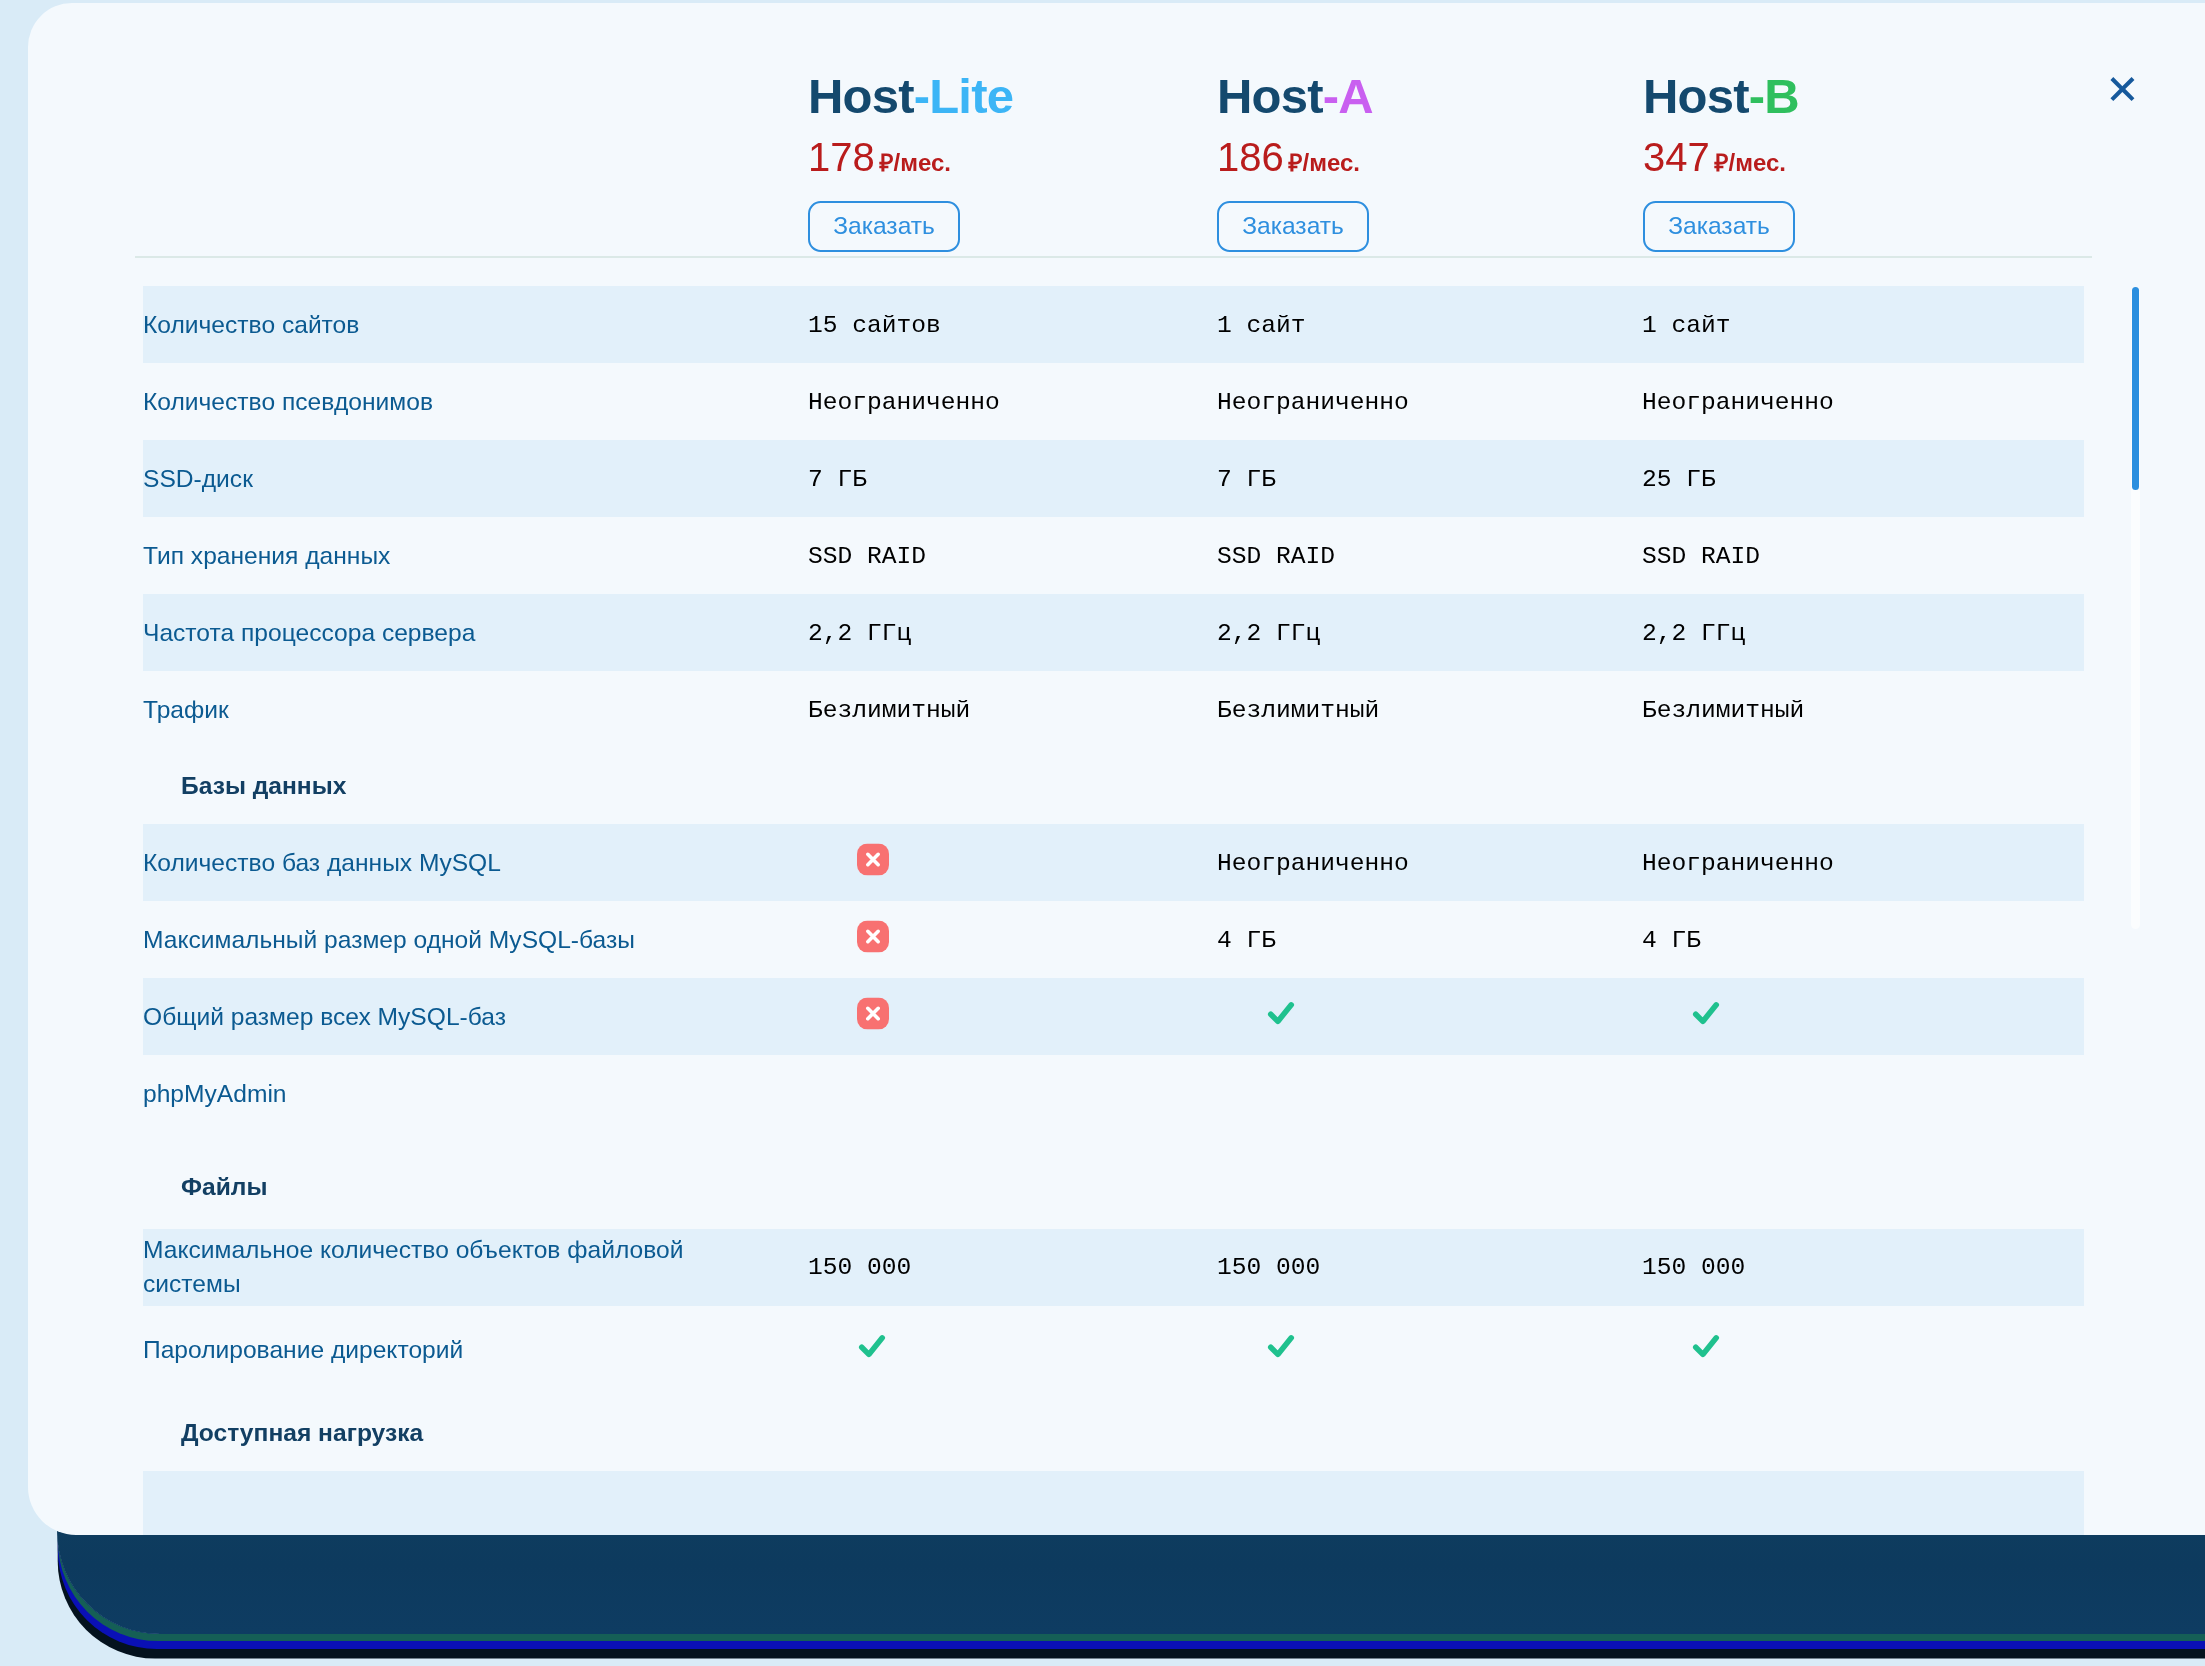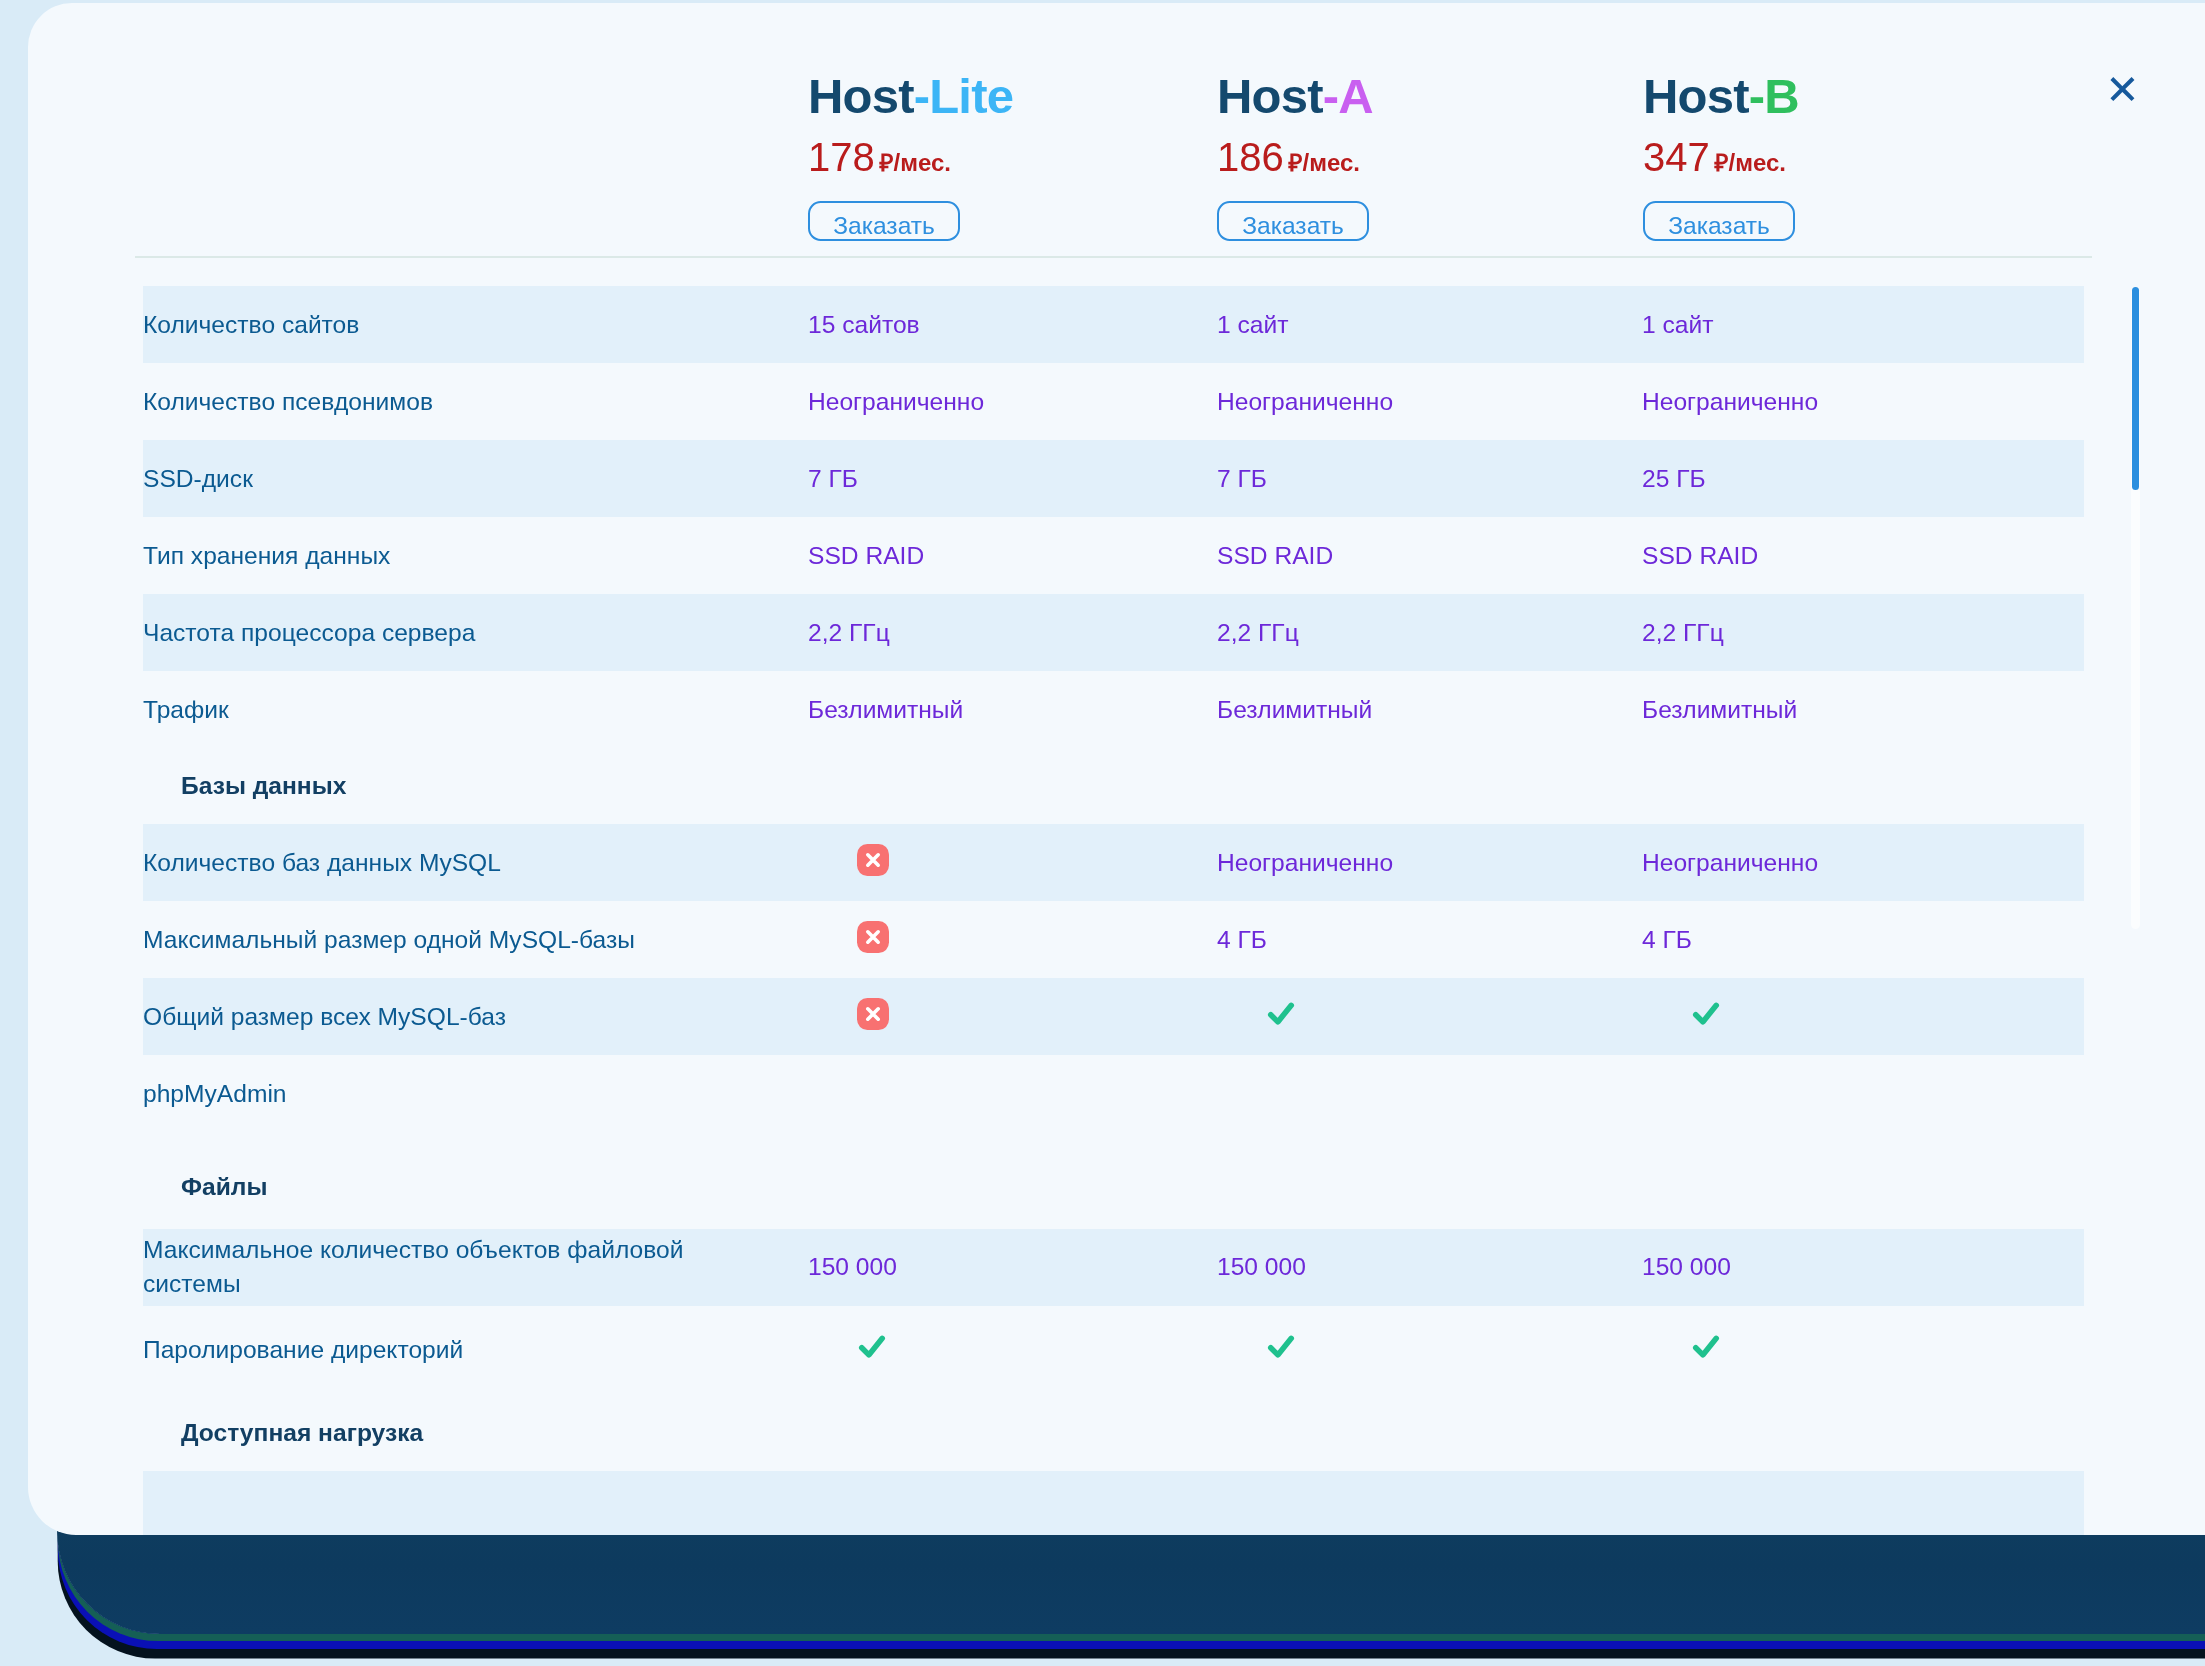--- a/index.html
+++ b/index.html
@@ -28,39 +28,39 @@
   }
   
   .plan-col{position:absolute;top:55px;width:380px;}
   .plan-title{font-size:49px;font-weight:bold;color:#14496e;letter-spacing:-0.8px;margin-top:10px;}
   .plan-title .suffix{}
   .plan-price{margin-top:11px;color:#b91c1c;}
   .plan-price .num{font-size:40px;}
   .plan-price .unit{font-size:24px;font-weight:bold;margin-left:4.8px;}
   .order-btn{
     margin-top:20.6px;display:inline-block;box-sizing:border-box;
-    width:152px;height:40px;line-height:46px;text-align:center;
+    width:152px;height:51px;line-height:46px;text-align:center;
     border:2.4px solid #2e8fdf;border-radius:12.7px;background:transparent;
     color:#2e8fdf;font-size:24.6px;font-family:inherit;cursor:pointer;padding:0;
   }
   .close-btn{
     position:absolute;top:62px;left:2069px;width:51px;height:51px;
     background:none;border:none;padding:0;cursor:pointer;
     font-size:41px;color:#16599c;line-height:51px;text-align:center;font-family:inherit;
   }
   .divider{position:absolute;left:107px;top:253px;width:1957px;height:1.6px;background:#dbe9e7;}
   
   .table{position:absolute;left:115px;top:283px;width:1941px;}
   .row{position:relative;height:77px;display:flex;align-items:center;}
   .row.shaded{background:#e2f0fa;}
   .row.tall{height:89px;}
   .row-label{
     font-size:24.6px;color:#0b5a91;max-width:554px;line-height:1.38;
   }
-  .cell{position:absolute;top:50%;transform:translateY(-50%);font-size:24.6px;color:#6d28d9;}
+  .cell{position:absolute;top:50%;transform:translateY(-50%);font-size:24.6px;color:#000000;font-family:Liberation Mono, monospace;}
   .cell.c0{left:665px;} .cell.c1{left:1074px;} .cell.c2{left:1499px;}
   .cell .icon-wrap{display:inline-block;margin-left:49px;vertical-align:middle;}
   .section-header{
     height:76px;display:flex;align-items:center;
     font-size:24.6px;font-weight:bold;color:#123f63;padding-left:38px;
   }
   .section-header.gap-before{margin-top:20.6px;align-items:flex-end;padding-bottom:28px;box-sizing:border-box;}
   
   .scroll-track{position:absolute;left:2103px;top:284px;width:8.7px;height:642px;background:rgba(255,255,255,0.65);border-radius:4.8px;}
   .scroll-thumb{position:absolute;left:2104px;top:284px;width:7.1px;height:203px;background:#2b8fdf;border-radius:4px;cursor:pointer;}

